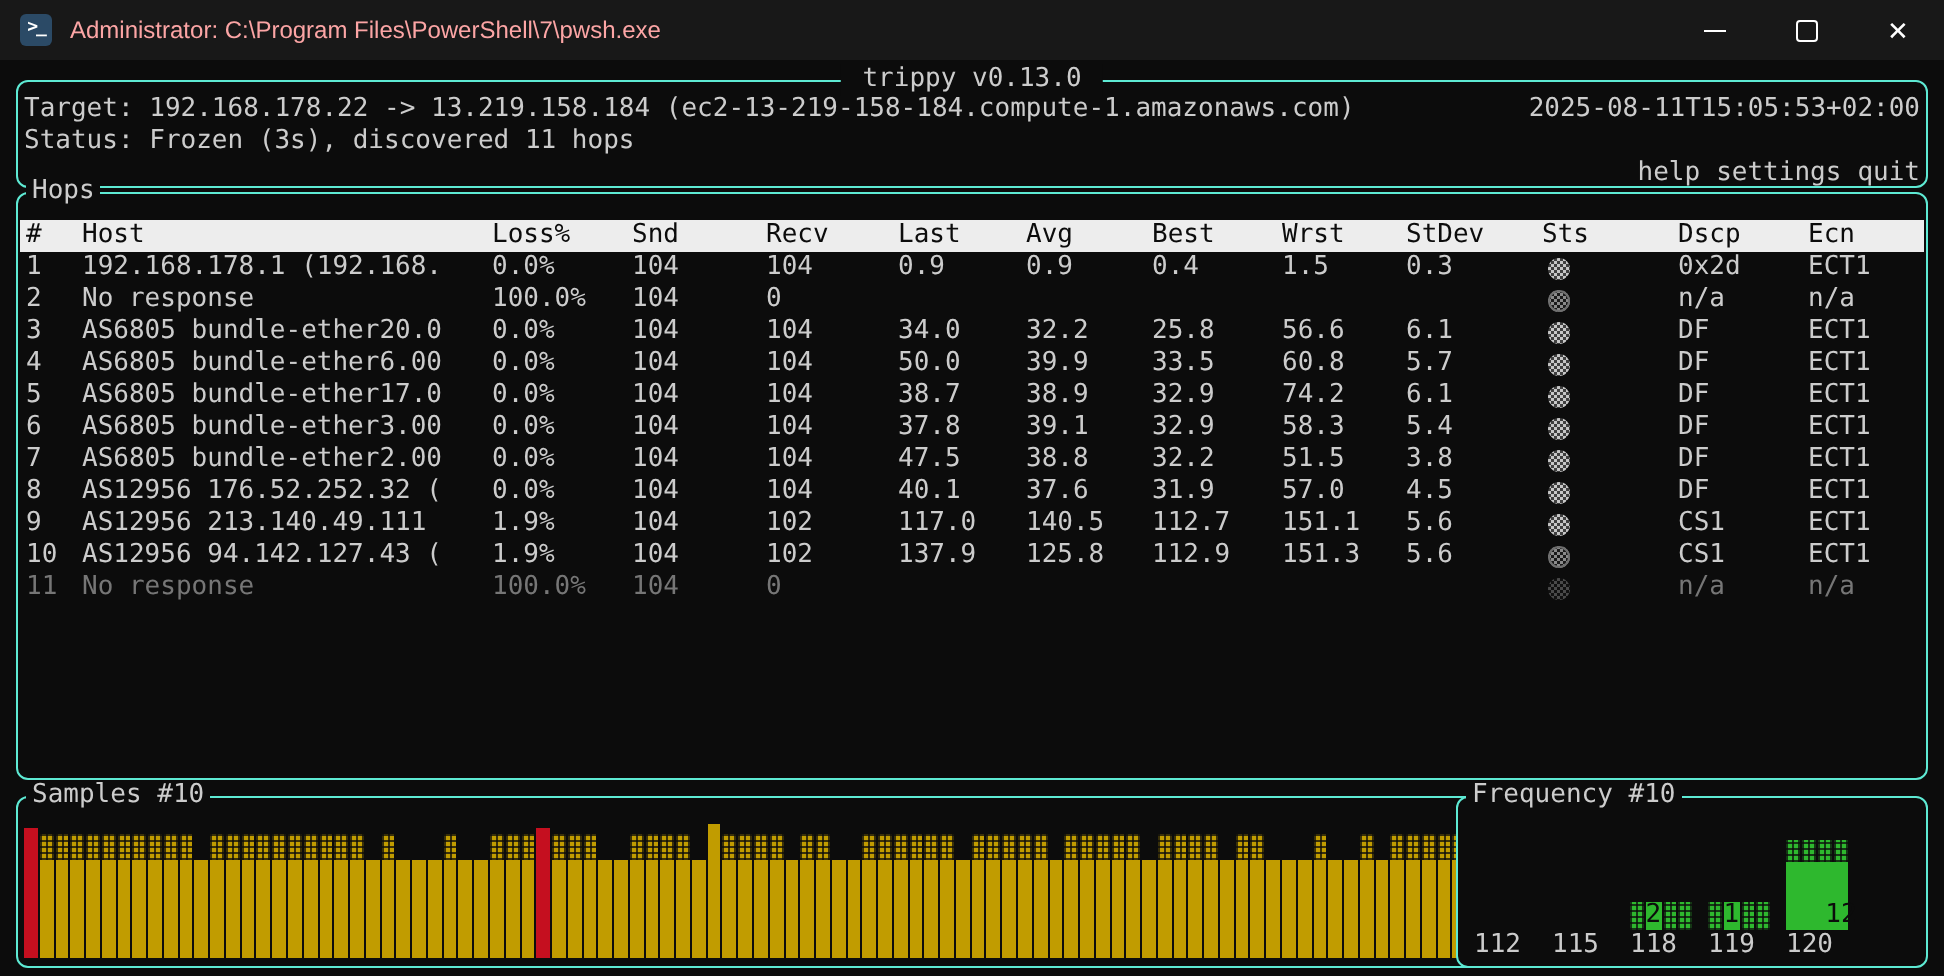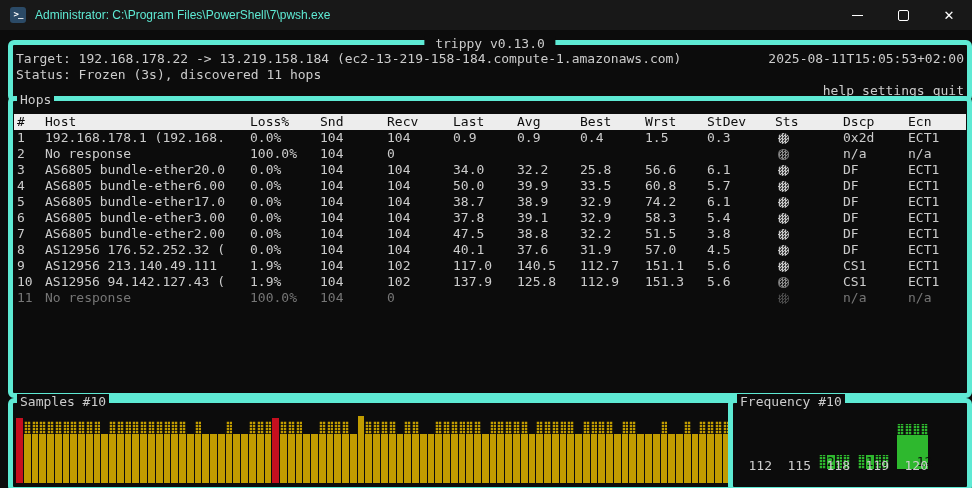--- a/index.html
+++ b/index.html
@@ -4,28 +4,28 @@
 <style>
   html,body{margin:0;padding:0;background:#000;}
   .window{position:relative;width:972px;height:488px;background:#0c0c0c;overflow:hidden;
           font-family:"DejaVu Sans Mono",monospace;font-size:13px;color:#cccccc;}
   
   .titlebar{position:absolute;left:0;top:0;width:972px;height:30px;background:#181818;
             display:flex;align-items:center;font-family:"Liberation Sans",sans-serif;}
   .ps-icon{width:16px;height:16px;margin-left:10px;border-radius:3px;background:#2b4a66;
            color:#fff;font-family:"DejaVu Sans Mono",monospace;font-size:9px;font-weight:bold;
            line-height:15px;text-align:center;letter-spacing:-1px;}
-  .tb-title{margin-left:9px;font-size:12px;color:#5eead4;}
+  .tb-title{margin-left:9px;font-size:12px;color:#fca5a5;}
   .wc{position:absolute;right:0;top:0;height:30px;display:flex;}
   .wcbtn{width:46px;height:30px;display:flex;align-items:center;justify-content:center;color:#fff;}
   .glyph-min{width:11px;height:1px;background:#fff;display:block;}
   .glyph-max{width:9px;height:9px;border:1px solid #fff;border-radius:2px;display:block;}
   .glyph-close{font-size:13px;line-height:13px;}
   
-  .panel{position:absolute;border:5px solid #5eead4;border-radius:6px;background:#0c0c0c;}
+  .panel{position:absolute;border:1px solid #5eead4;border-radius:6px;background:#0c0c0c;}
   .ptitle{position:absolute;top:-9px;background:#0c0c0c;padding:0 3px;line-height:16px;white-space:pre;}
   .p-top{left:8px;top:40px;width:954px;height:52px;}
   .p-top .ptitle{left:50%;transform:translateX(-50%);}
   .p-hops{left:8px;top:96px;width:954px;height:292px;}
   .p-samples{left:8px;top:398px;width:708px;height:84px;padding-left:43px;}
   .p-freq{left:728px;top:398px;width:234px;height:84px;}
   .p-hops .ptitle,.p-samples .ptitle,.p-freq .ptitle{left:4px;}
   .trow{position:absolute;left:3px;right:3px;height:16px;line-height:16px;display:flex;
         justify-content:space-between;white-space:pre;gap:32px;}
   .trow1{top:6px;} .trow2{top:22px;}
@@ -48,21 +48,21 @@
   .spark{position:absolute;left:3px;right:3px;bottom:4px;height:67px;display:flex;
          align-items:flex-end;gap:1px;}
   .sbar{flex:1 1 0;}
   .sbar.red{height:65px;background:#c50f1f;}
   .sbar.short{height:49px;background:#c19c00;}
   .sbar.tall{height:67px;background:#c19c00;}
   .sbar.cap{height:62px;background:#c19c00;position:relative;}
   .sbar.cap::before{content:"";position:absolute;left:0;right:0;top:0;height:13px;
      background-image:repeating-linear-gradient(0deg,rgba(12,12,12,.75) 0 1px,transparent 1px 3px),
                       repeating-linear-gradient(90deg,rgba(12,12,12,.75) 0 1px,transparent 1px 3px);}
-  .flabel{position:absolute;bottom:14px;width:31px;text-align:right;white-space:pre;}
+  .flabel{position:absolute;bottom:3px;width:31px;text-align:left;white-space:pre;}
   .fbar-row{position:absolute;bottom:18px;width:31px;height:14px;display:flex;gap:1px;}
   .fcell{flex:1 1 0;background-color:#2eb82e;
      background-image:repeating-linear-gradient(0deg,rgba(12,12,12,.75) 0 1px,transparent 1px 3px),
                       repeating-linear-gradient(90deg,rgba(12,12,12,.75) 0 1px,transparent 1px 3px);}
   .fcell.solid{background-image:none;color:#0c0c0c;text-align:center;line-height:14px;}
   .fbar-tall{position:absolute;bottom:18px;width:31px;background:#2eb82e;
              display:flex;flex-direction:column;}
   .fbar-tall .fcap{height:11px;display:flex;gap:1px;background:#0c0c0c;}
   .fbar-tall .fval{flex:1;display:flex;align-items:flex-end;justify-content:center;
                    color:#0c0c0c;line-height:15px;padding-left:24px;}

